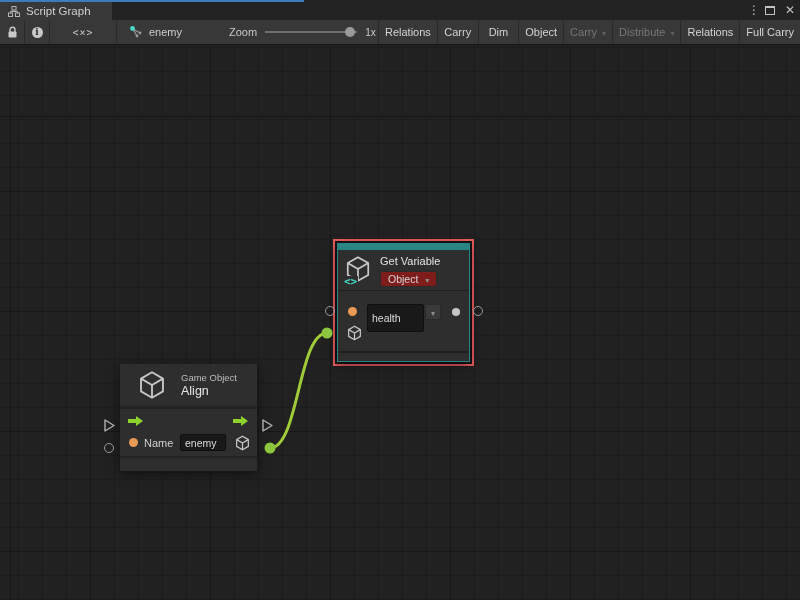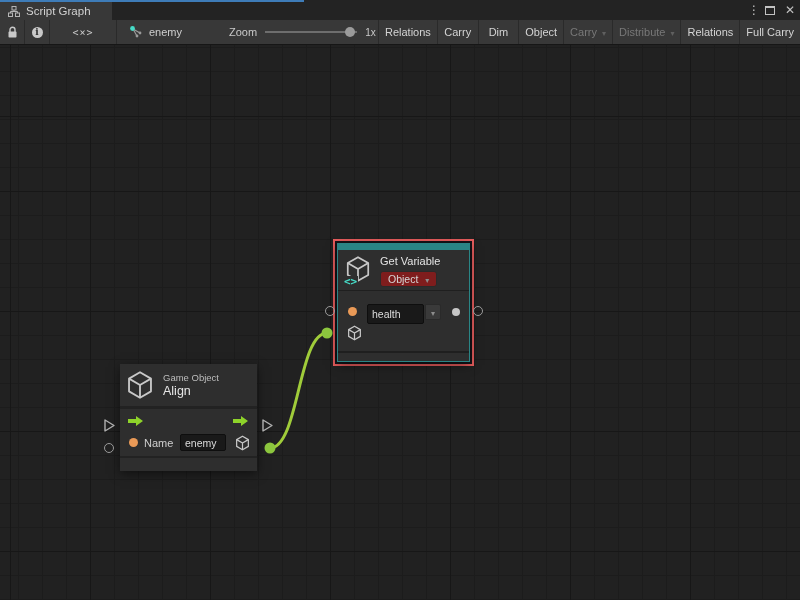--- a/index.html
+++ b/index.html
@@ -69,21 +69,21 @@
   .dot{border-radius:50%;position:absolute;}
   .dot-orange{width:9px;height:9px;background:var(--orange);}
   .dot-grey{width:8px;height:8px;background:#c6c6c6;}
   .ring{position:absolute;width:10px;height:10px;border-radius:50%;border:1.5px solid var(--port-grey);}
   .port-tri{position:absolute;}
   .divider{height:1px;background:var(--node-divider);}
   .thick-div{height:3px;background:#222;}
 
   
   .node-go{left:120px;top:319px;width:137px;height:107px;display:flex;flex-direction:column;}
-  .go-header{height:42px;display:flex;align-items:center;gap:9px;padding:4px 6px 4px 6px;}
+  .go-header{height:42px;display:flex;align-items:center;gap:15px;padding:4px 6px 4px 6px;margin-left:12px;}
   .go-cat{font-size:9.5px;color:#bdbdbd;line-height:12px;}
   .go-title{font-size:12.5px;color:#e6e6e6;line-height:15px;}
   .go-row{position:relative;}
   .row-flow{height:22px;}
   .row-name{height:25px;}
   .arrow{position:absolute;top:6px;}
   .go-footer{flex:1;background:var(--node-bg);border-top:2px solid #222;margin-top:0;}
   .name-label{position:absolute;left:24px;top:6px;font-size:11px;color:#cfcfcf;}
   .name-input{position:absolute;left:60px;top:3px;width:46px;height:17px;}
   .cube-out{position:absolute;left:115px;top:4px;}
@@ -97,21 +97,21 @@
   .gv-header{height:40px;display:flex;align-items:flex-start;gap:8px;padding:5px 4px 0 7px;}
   .gv-icon-wrap{position:relative;width:27px;height:30px;}
   .gv-angle{position:absolute;left:-2px;bottom:-2px;color:var(--teal-bright);font-family:"DejaVu Sans Mono",monospace;
             font-weight:bold;font-size:11px;background:var(--node-bg);padding:0 1px;line-height:11px;}
   .gv-texts{display:flex;flex-direction:column;gap:3px;}
   .gv-title{font-size:11px;color:#e4e4e4;line-height:13px;}
   .gv-scope{display:flex;align-items:center;gap:7px;background:#7f1d1d;border:1px solid #2a2a2a;
             border-radius:3px;padding:1px 7px;width:max-content;}
   .gv-scope-label{font-size:10.5px;color:#d6d6d6;}
   .gv-body{position:relative;flex:1;}
-  .health-input{position:absolute;left:29px;top:13px;width:57px;height:20px;}
+  .health-input{position:absolute;left:29px;top:13px;width:57px;height:28px;}
   .health-drop{position:absolute;left:87px;top:13px;width:16px;height:16px;background:#3a3a3a;
                border:1px solid #2a2a2a;border-radius:0 2px 2px 0;display:flex;align-items:center;justify-content:center;}
   .gv-footer{height:10px;background:var(--node-bg);border-top:2px solid var(--node-divider);}
 </style>
 </head>
 <body>
 
 <div id="root">
 
   <div class="titlebar">

